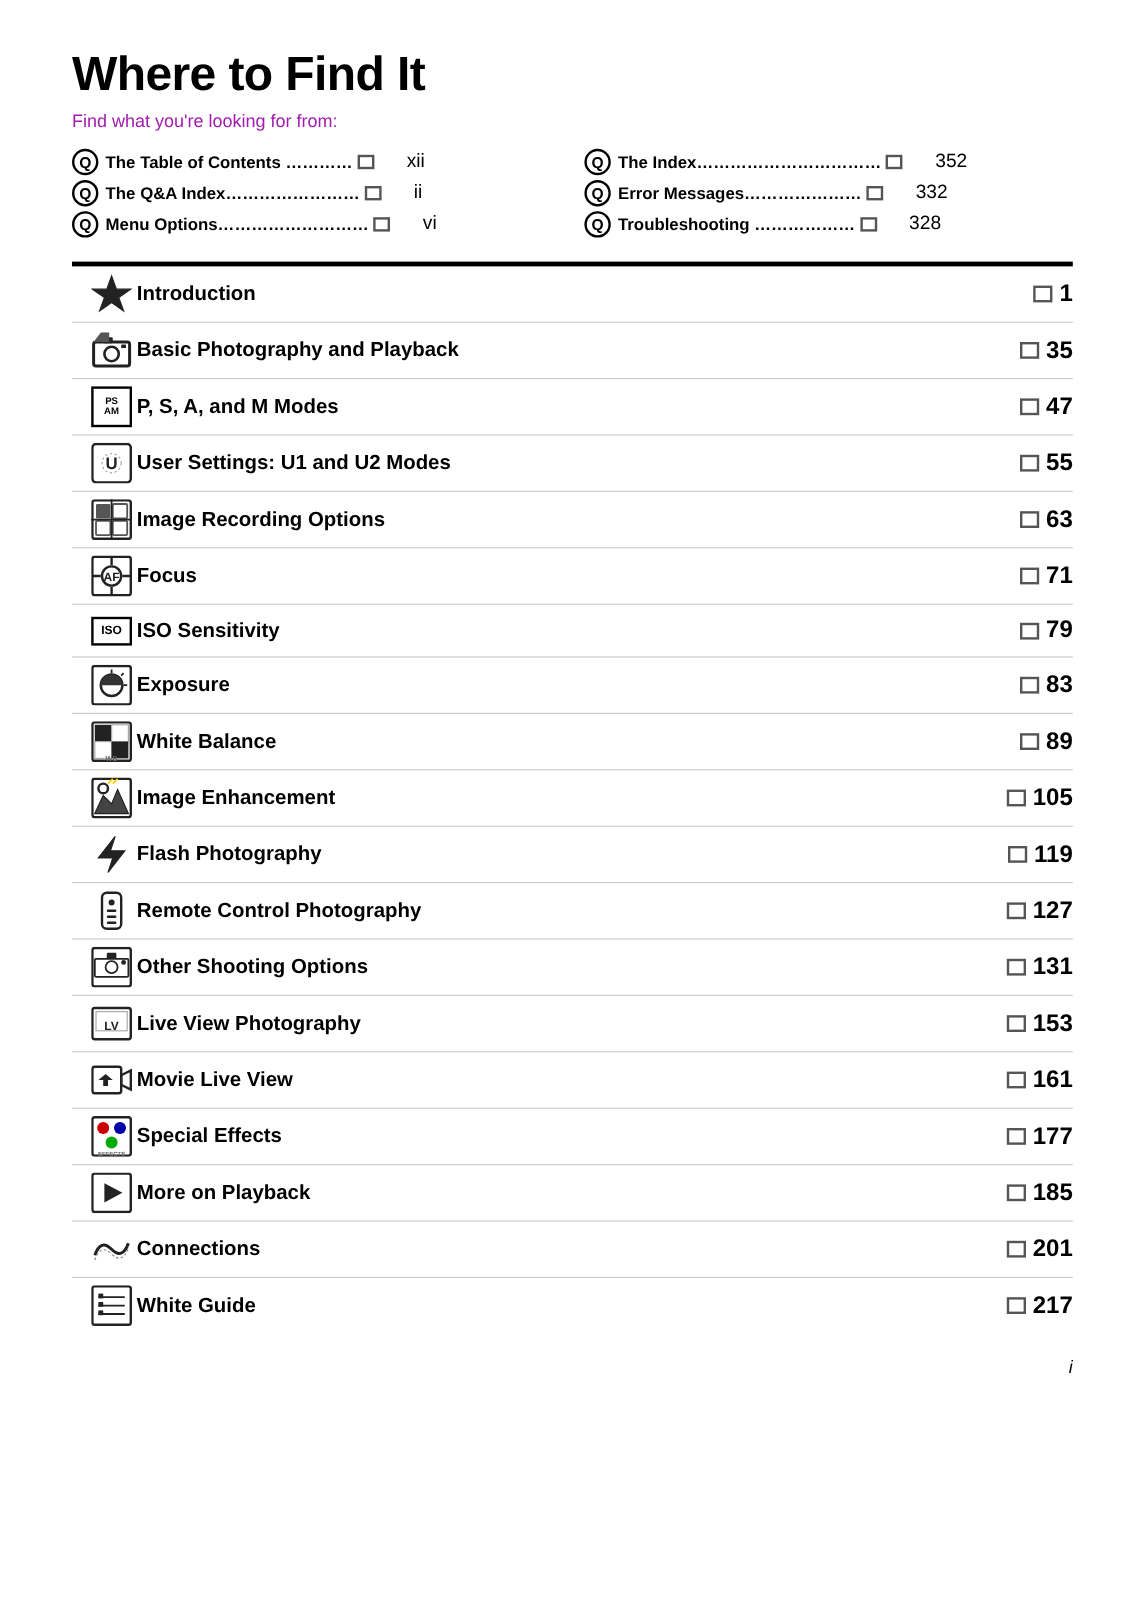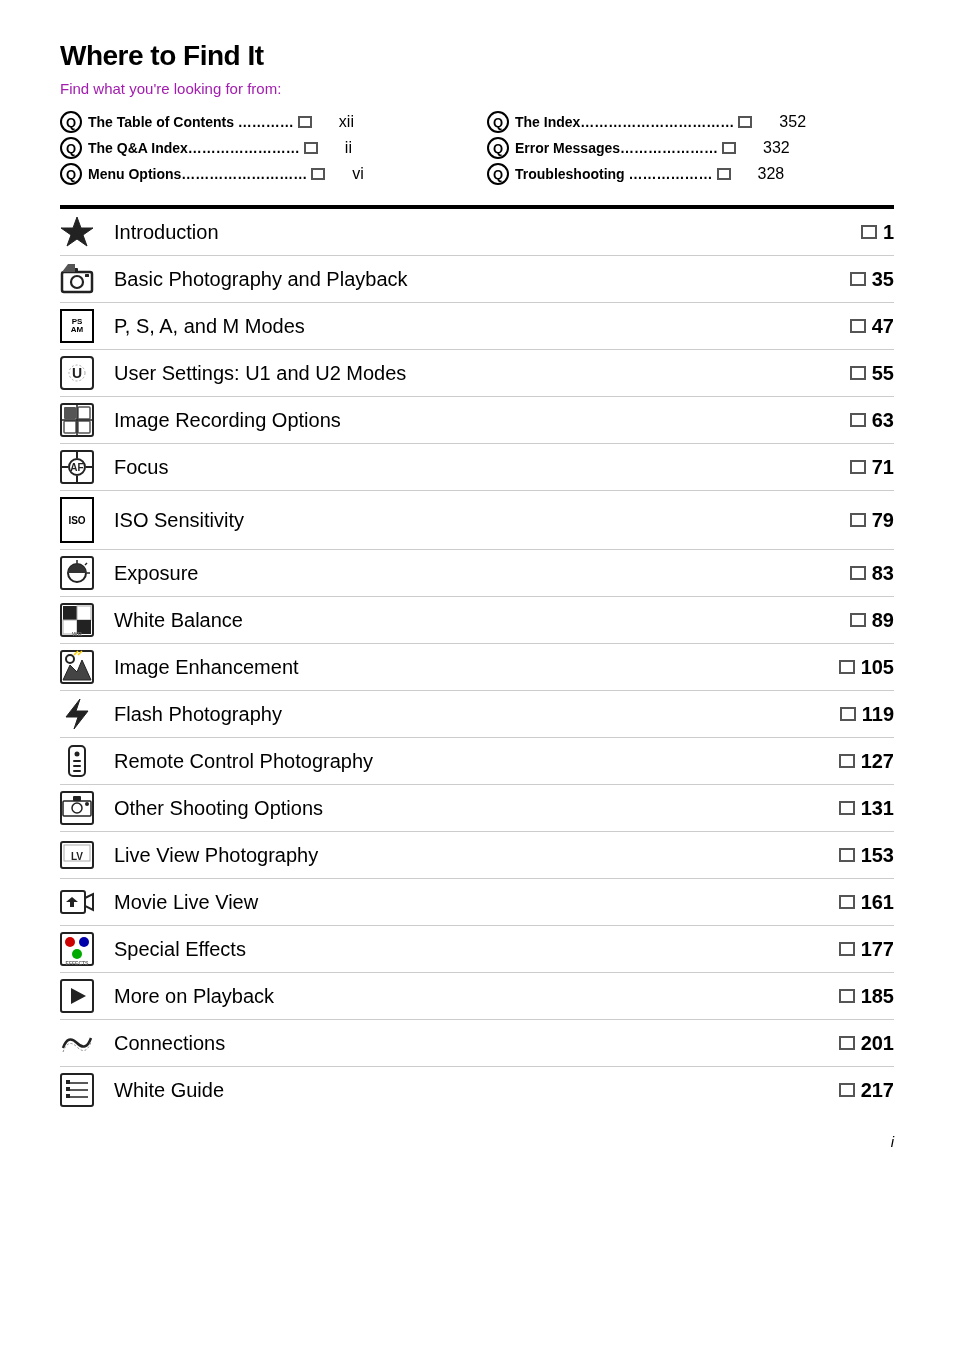--- a/index.html
+++ b/index.html
@@ -5,21 +5,21 @@
     * { margin: 0; padding: 0; box-sizing: border-box; }
     body {
       background: #fff;
       font-family: Arial, Helvetica, sans-serif;
       width: 954px;
       min-height: 1352px;
       padding: 40px 60px 40px 60px;
       color: #000;
     }
     h1 {
-      font-size: 28px;
+      font-size: 40px;
       font-weight: 900;
       margin-bottom: 8px;
       letter-spacing: -0.5px;
     }
     .subtitle {
       font-size: 15px;
       margin-bottom: 12px;
       color: #a21caf;
     }
     .find-grid {
@@ -69,37 +69,37 @@
       padding: 6px 0;
       min-height: 44px;
     }
     .toc-row:first-child {
       border-top: 2px solid #000;
     }
     .toc-icon-cell {
       width: 50px;
       display: flex;
       align-items: center;
-      justify-content: flex-start;
+      justify-content: flex-end;
       flex-shrink: 0;
     }
     .toc-icon {
       width: 34px;
       height: 34px;
       display: flex;
       align-items: center;
       justify-content: center;
       font-size: 22px;
       font-weight: 900;
       flex-shrink: 0;
     }
     .toc-label {
       flex: 1;
-      font-size: 20px;
-      font-weight: 400;
+      font-size: 17px;
+      font-weight: 700;
       padding-left: 4px;
     }
     .toc-page-cell {
       display: flex;
       align-items: center;
       gap: 4px;
       font-size: 20px;
       font-weight: 900;
       min-width: 80px;
       justify-content: flex-end;
@@ -277,21 +277,21 @@
     </div>
     <span class="toc-label">Focus</span>
     <div class="toc-page-cell">
       <span class="book-icon"></span>
       <span>71</span>
     </div>
   </div>
 
   <div class="toc-row">
     <div class="toc-icon-cell">
-      <div class="toc-icon" style="font-size:11px; font-weight:900; color:#000; border:2px solid #000; width:34px; height:46px; display:flex; align-items:center; justify-content:center;">
+      <div class="toc-icon" style="font-size:11px; font-weight:900; color:#000; border:2px solid #000; width:34px; height:24px; display:flex; align-items:center; justify-content:center;">
         <span style="font-size:10px; font-weight:900;">ISO</span>
       </div>
     </div>
     <span class="toc-label">ISO Sensitivity</span>
     <div class="toc-page-cell">
       <span class="book-icon"></span>
       <span>79</span>
     </div>
   </div>
 

